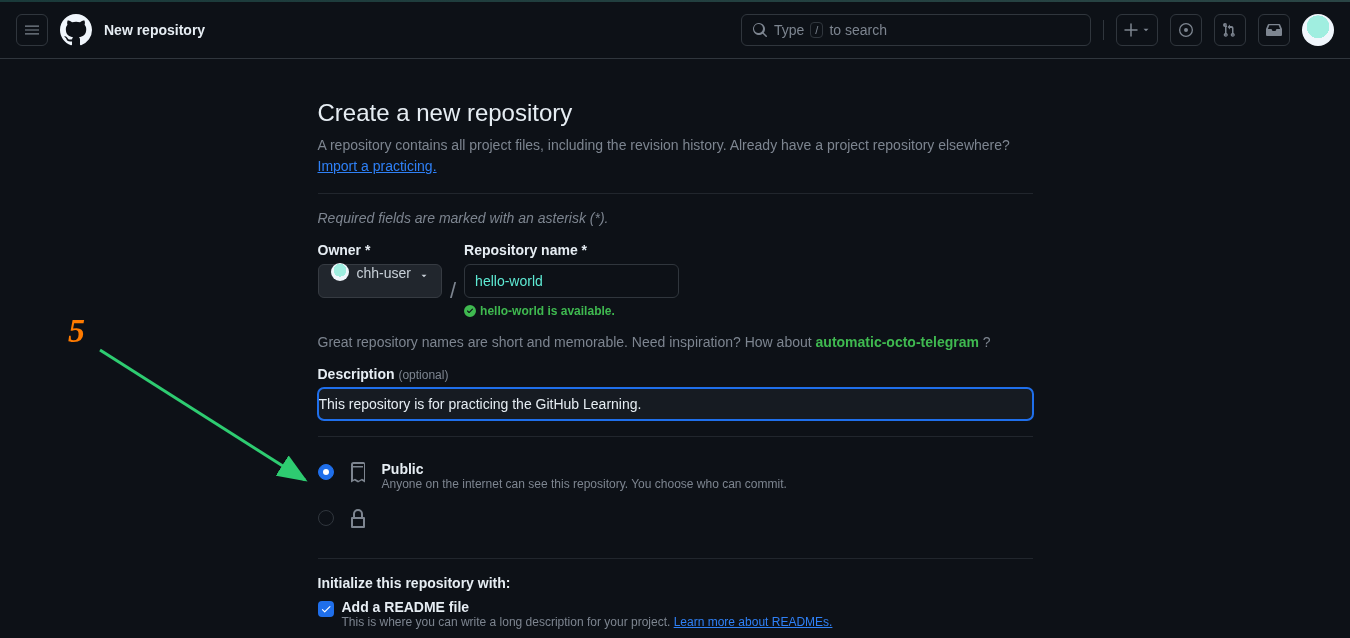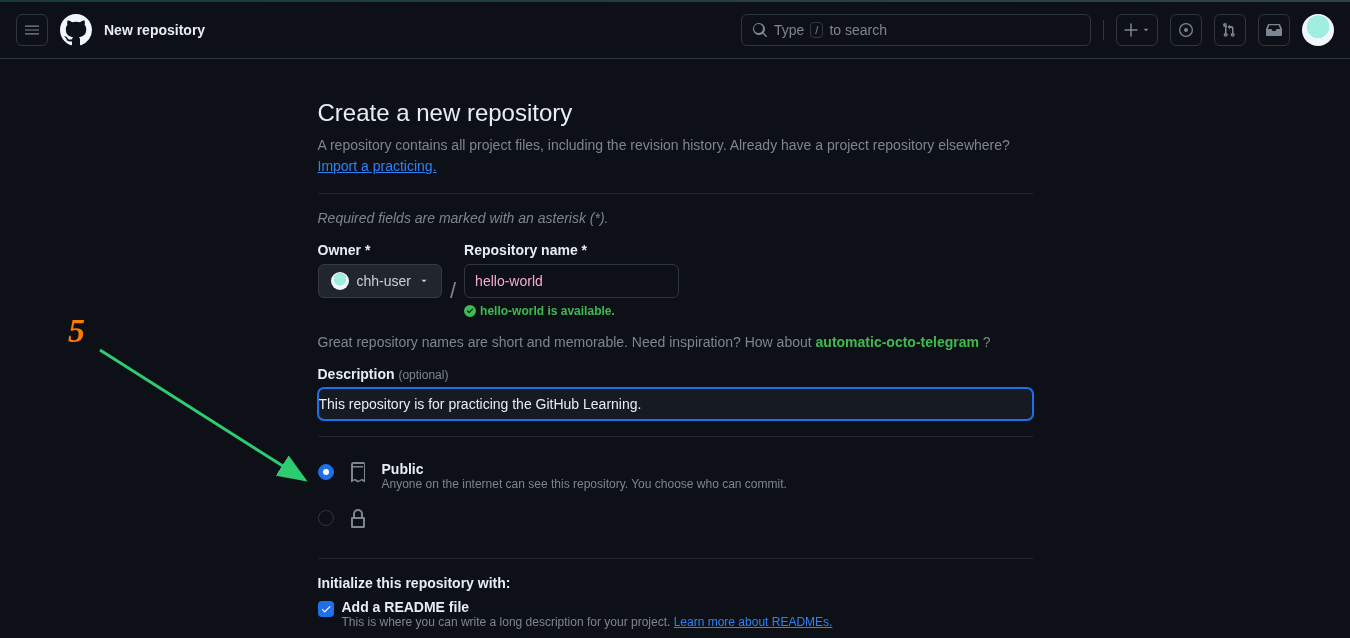--- a/index.html
+++ b/index.html
@@ -145,38 +145,38 @@
     display: block;
     font-size: 14px;
   }
   .owner-btn {
     background: #21262d;
     border: 1px solid #363b42;
     border-radius: 6px;
     height: 32px;
     padding: 16px 12px;
     display: flex;
-    align-items: center;
+    align-items: flex-end;
     gap: 8px;
     color: #c9d1d9;
     cursor: pointer;
   }
   .slash {
     font-size: 22px;
     color: #7d8590;
     align-self: center;
     padding-top: 22px;
   }
   .text-input {
     background: #0d1117;
     border: 1px solid #30363d;
     border-radius: 6px;
     height: 32px;
     padding: 16px 10px;
-    color: #f9a8d4;
+    color: #5eead4;
     font-size: 14px;
     width: 215px;
   }
   .avail {
     display: flex;
     align-items: center;
     gap: 4px;
     margin-top: 6px;
     color: #3fb950;
     font-size: 12px;

